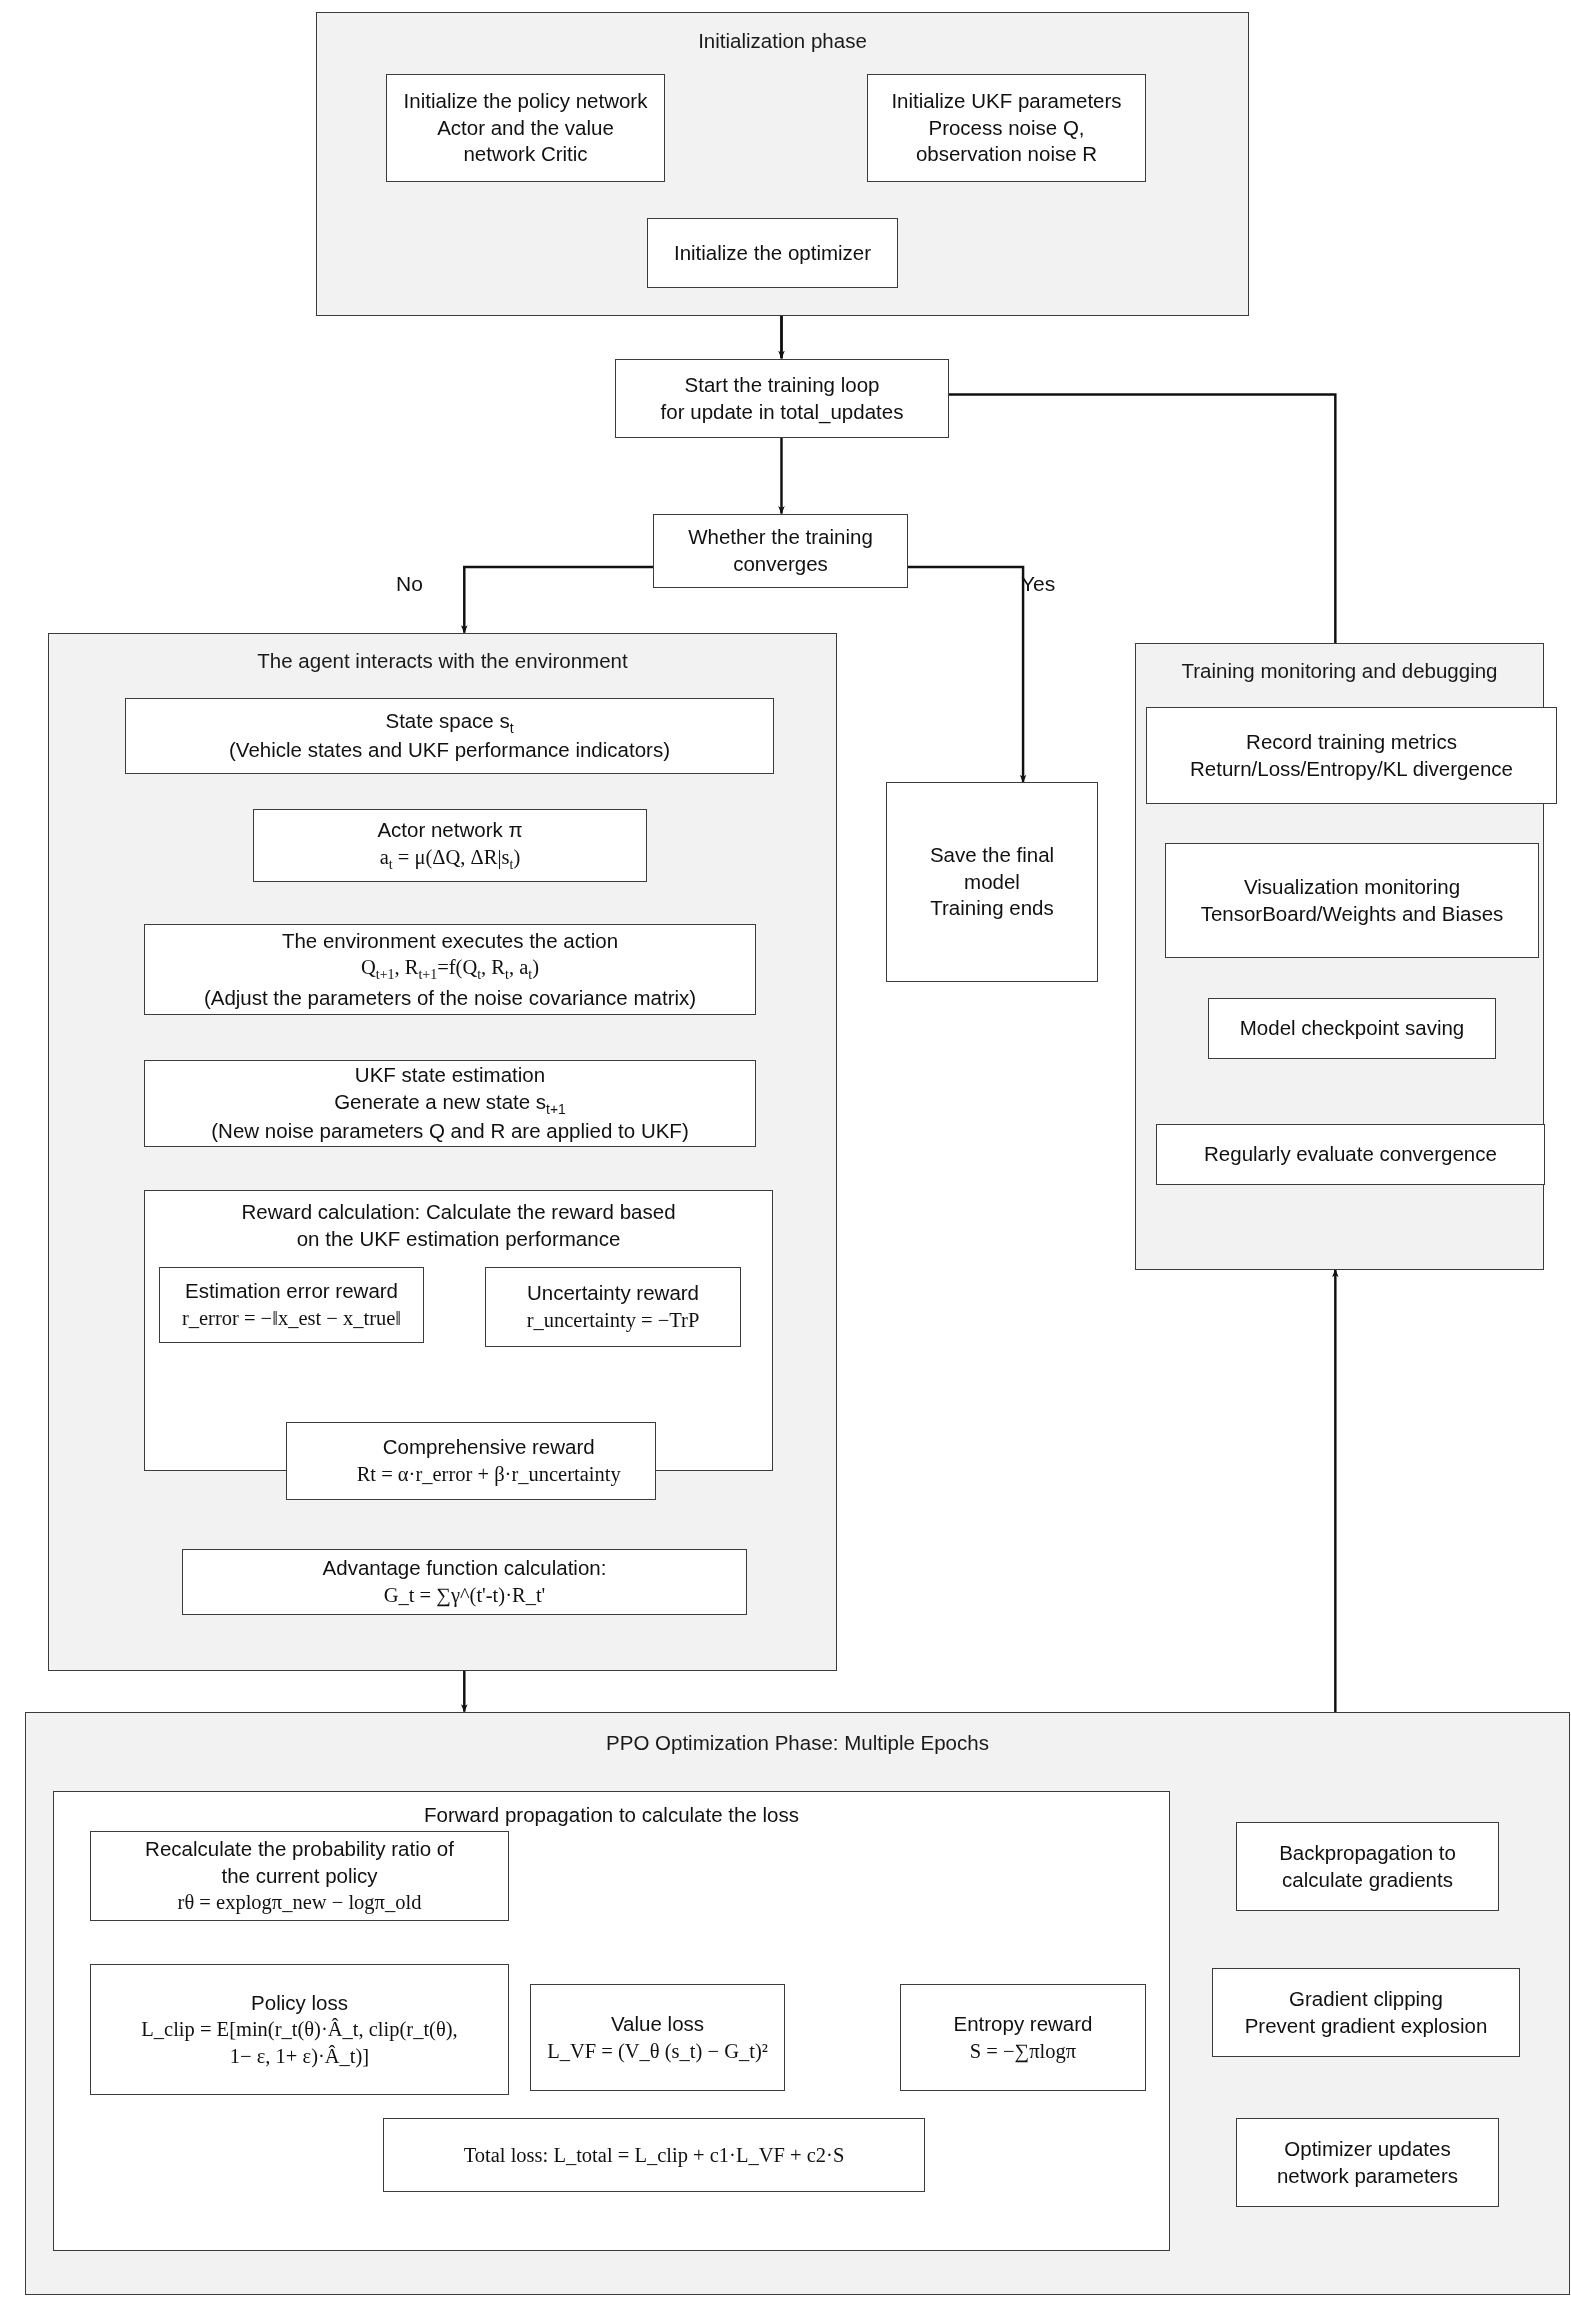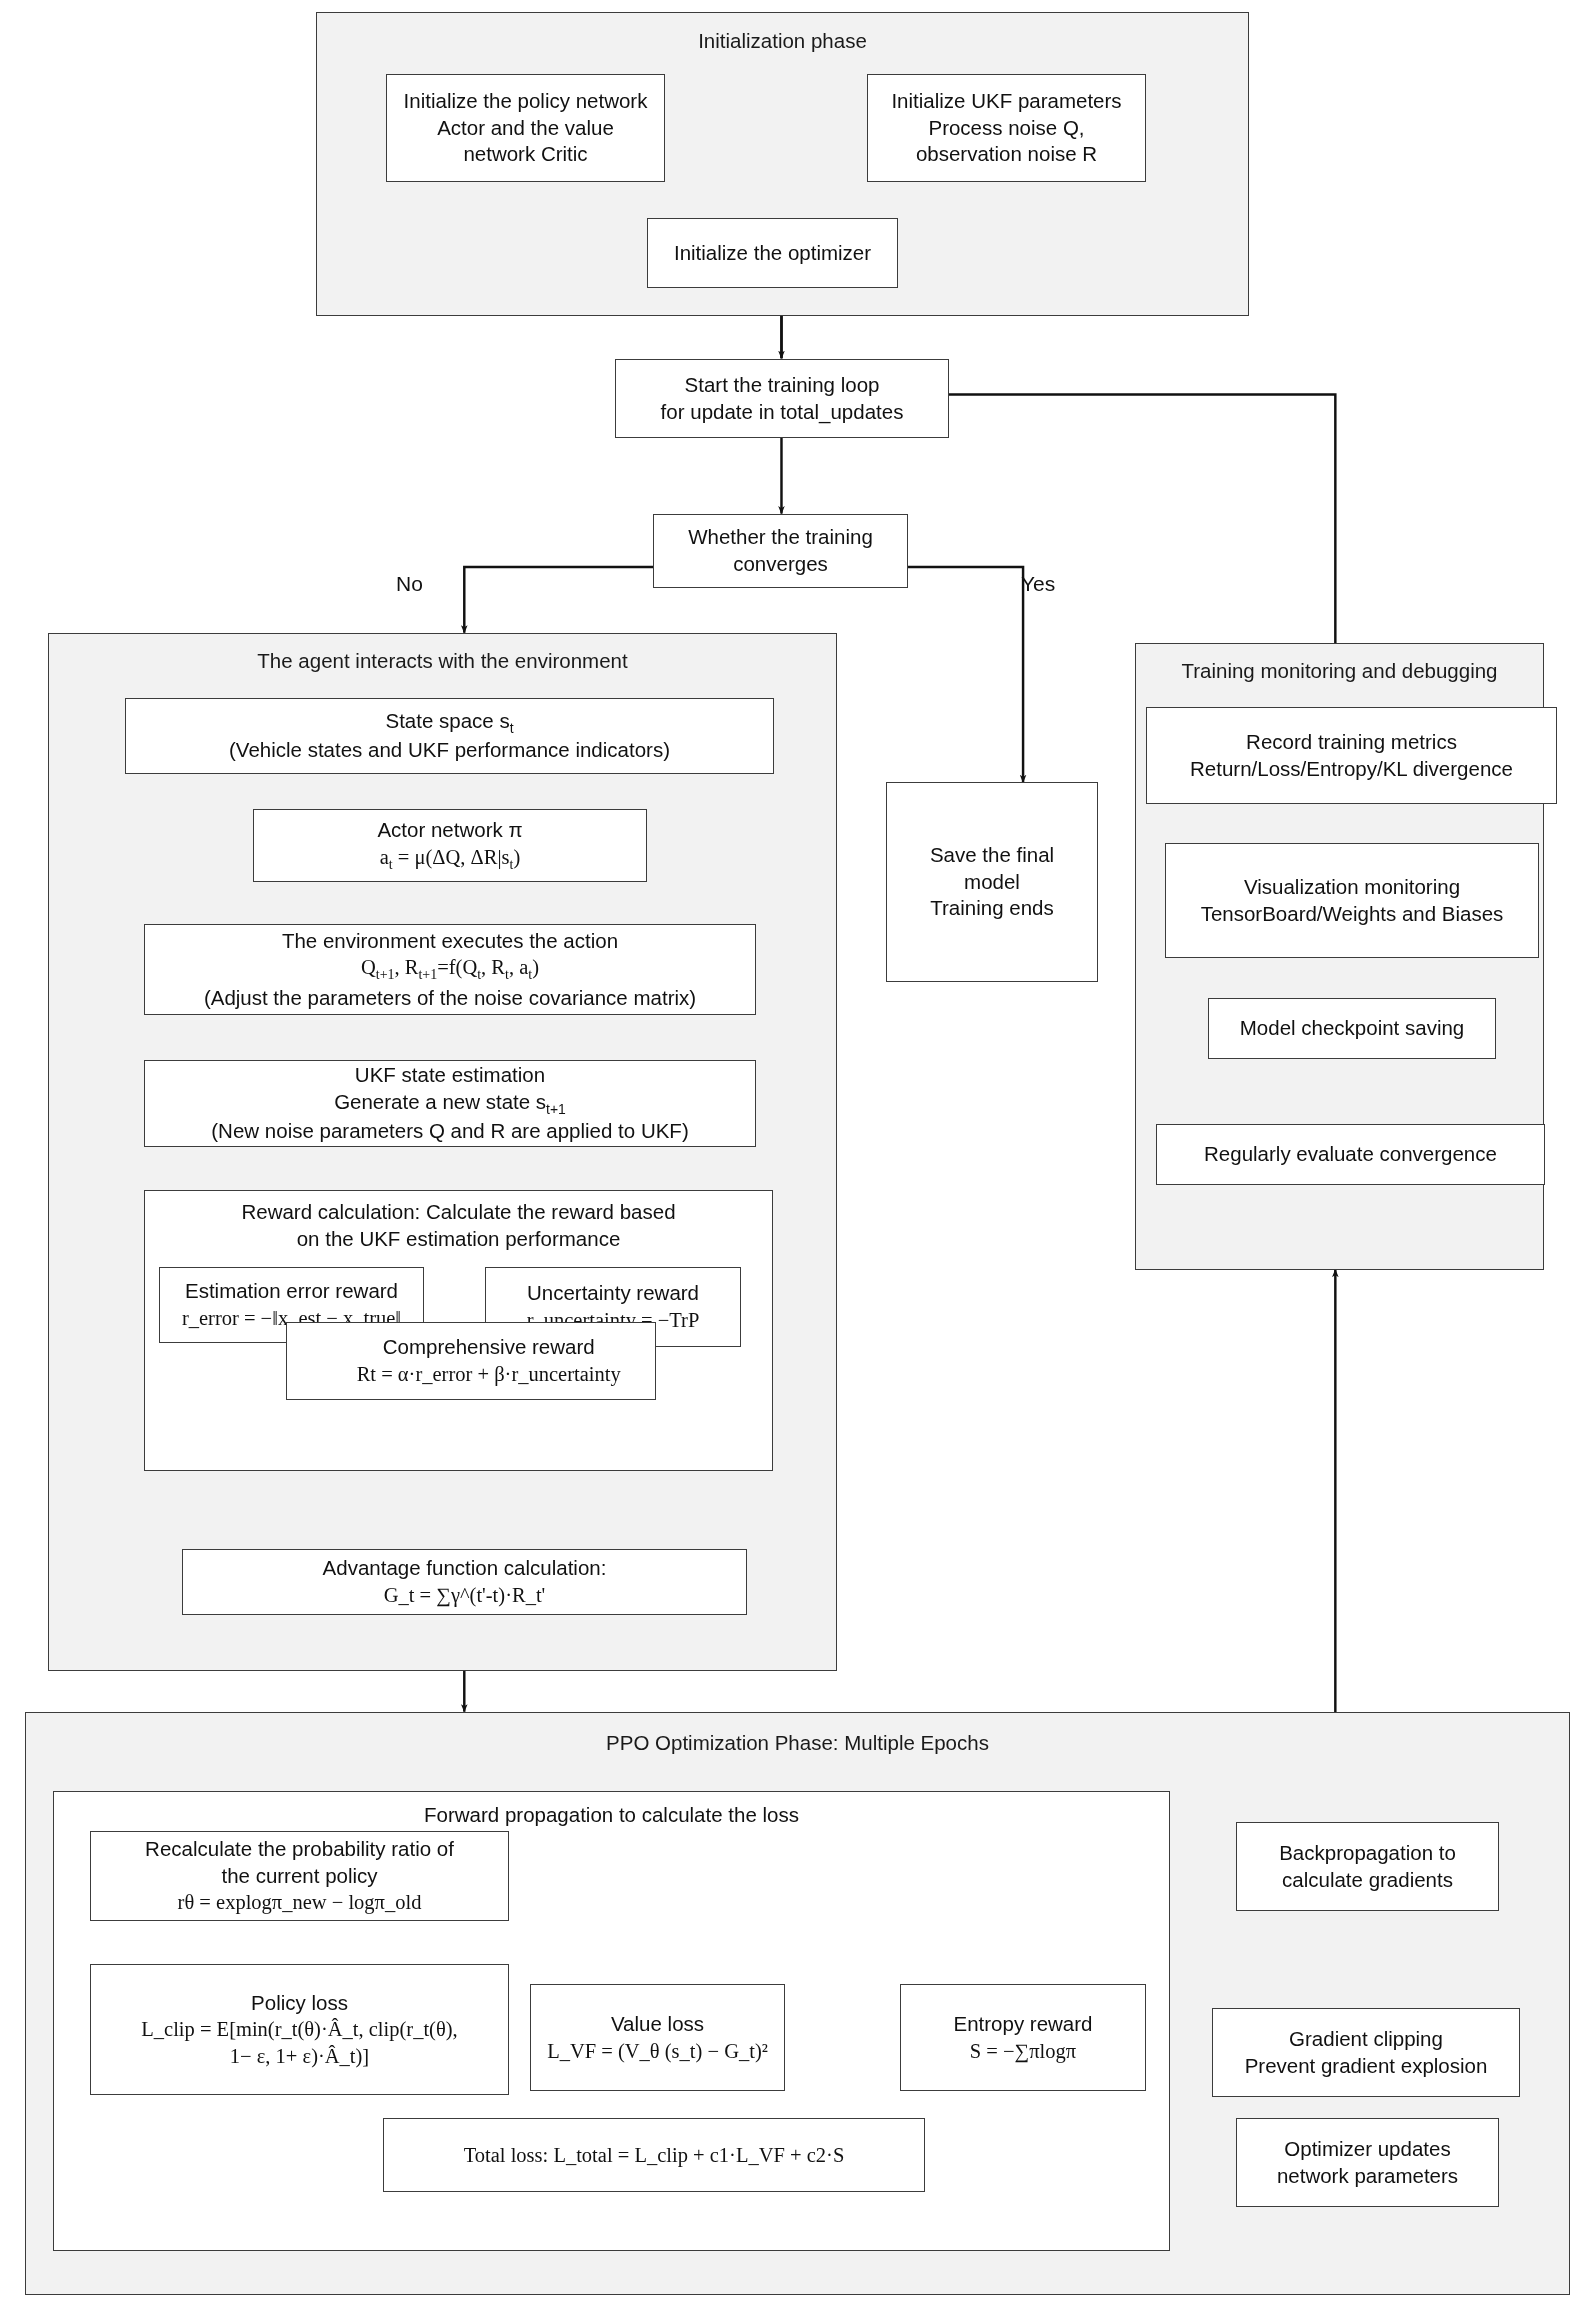--- a/index.html
+++ b/index.html
@@ -178,21 +178,21 @@
     </div>
   </div>
 
   <div class="node sub" style="left:485px;top:1267px;width:256px;height:80px;">
     <div class="inner">
       <div>Uncertainty reward</div>
       <div class="mono-math">r_uncertainty = −TrP</div>
     </div>
   </div>
 
-  <div class="node sub" style="left:286px;top:1322px;width:370px;height:78px;padding-left:42px;">
+  <div class="node sub" style="left:286px;top:1422px;width:370px;height:78px;padding-left:42px;">
     <div class="inner">
       <div>Comprehensive reward</div>
       <div class="mono-math">Rt = α·r_error + β·r_uncertainty</div>
     </div>
   </div>
 
   <div class="node" style="left:182px;top:1549px;width:565px;height:66px;">
     <div class="inner">
       <div>Advantage function calculation:</div>
       <div class="mono-math">G_t = ∑γ^(t'-t)·R_t'</div>
@@ -275,21 +275,21 @@
       </div>
   </div>
 
   <div class="node" style="left:1236px;top:1822px;width:263px;height:89px;">
     <div class="inner">
       <div>Backpropagation to</div>
       <div>calculate gradients</div>
     </div>
   </div>
 
-  <div class="node" style="left:1212px;top:1968px;width:308px;height:89px;margin-top:40px;">
+  <div class="node" style="left:1212px;top:1968px;width:308px;height:89px;">
     <div class="inner">
       <div>Gradient clipping</div>
       <div>Prevent gradient explosion</div>
     </div>
   </div>
 
   <div class="node" style="left:1236px;top:2118px;width:263px;height:89px;">
     <div class="inner">
       <div>Optimizer updates</div>
       <div>network parameters</div>

